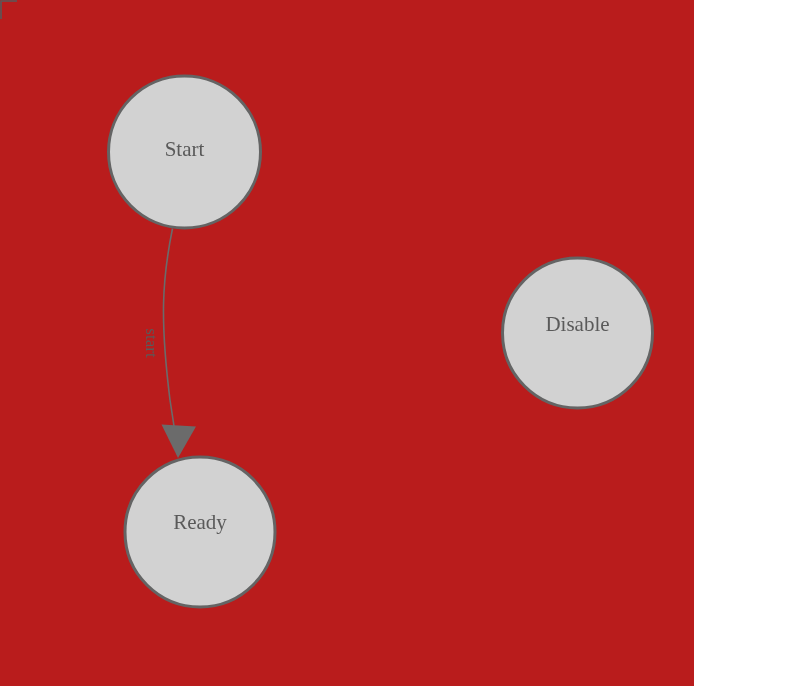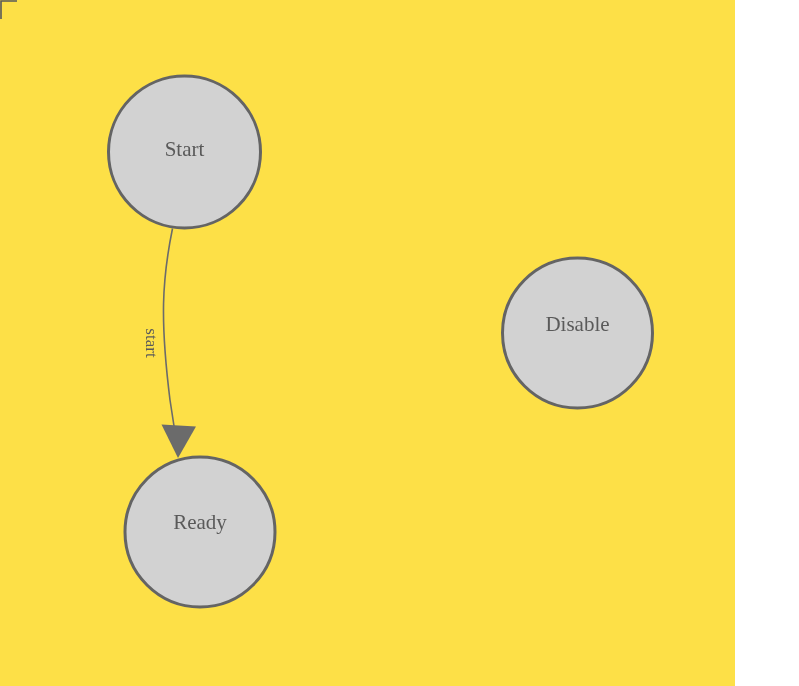--- a/index.html
+++ b/index.html
@@ -56,21 +56,21 @@
   }
   .corner-marker {
     fill: none;
     stroke: #58595b;
     stroke-width: 1.6;
   }
 </style>
 </head>
 <body>
 
-<div id="canvas-root" style="width: 694px; height: 686px; background: #fde047; padding-left: 41px;">
+<div id="canvas-root" style="width: 694px; height: 686px; background: #b91c1c;">
 
   <svg id="diagram-svg" viewBox="0 0 799 686" xmlns="http://www.w3.org/2000/svg" style="width: 799px; height: 686px;">
 
     <path class="corner-marker" id="corner-marker-path" d="M 1,19 L 1,1 L 17,1" stroke="#58595b"></path>
 
     <g>
       <path class="edge-path" id="edge-0-path" d="M 172.5,228.5 C 162,280 160,320 170,400 L 178,452" stroke="#6b6b6b"></path>
       <polygon class="edge-arrowhead" id="edge-0-arrow" points="178,458 161.5,424.5 196,426.5" fill="#6b6b6b"></polygon>
       <text class="edge-label" id="edge-0-label" x="150" y="343" fill="#5a5a5a" transform="rotate(90 150 343)">start</text>
     </g>

